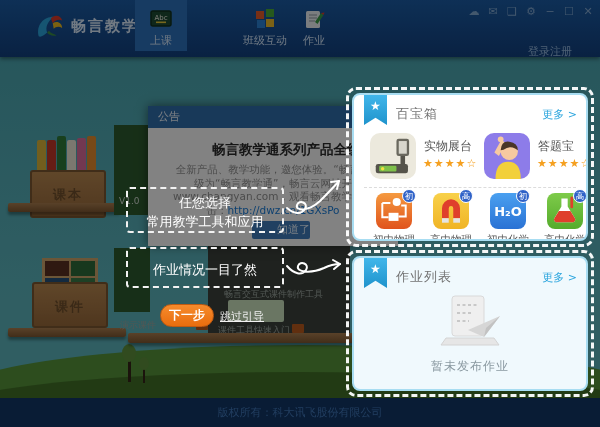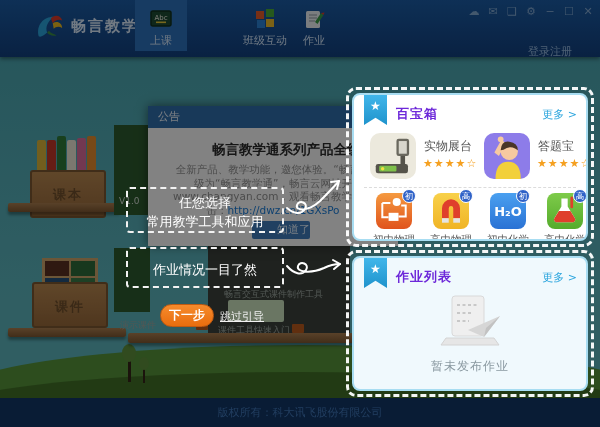--- a/index.html
+++ b/index.html
@@ -69,21 +69,21 @@
                text-decoration:underline; cursor:pointer; z-index:20; }
 
   
   .hl-panel { position:absolute; border:3px dashed rgba(255,255,255,.95); border-radius:10px; padding:3px; z-index:20; }
   .card { position:relative; width:100%; height:100%; background:#fff; border:2px solid #a8ddf2; border-radius:8px; overflow:hidden; }
   .card.tinted { background:#f0f9fd; }
   .ribbon { position:absolute; left:10px; top:0; width:23px; height:30px;
             background:linear-gradient(#41b6ea,#1f93cc);
             clip-path:polygon(0 0,100% 0,100% 100%,50% 76%,0 100%); text-align:center; }
   .ribbon span { color:#fff; font-size:12px; line-height:22px; }
-  .panel-title { position:absolute; left:42px; top:10px; color:#6d28d9; font-size:13px; font-weight:bold; letter-spacing:1px; }
+  .panel-title { position:absolute; left:42px; top:10px; color:#737373; font-size:13px; font-weight:normal; letter-spacing:1px; }
   .more-link { position:absolute; right:9px; top:12px; color:#29a4dd; font-size:11px; cursor:pointer; }
 
   .app-rated { position:absolute; top:38px; width:110px; height:50px; cursor:pointer; }
   .app-rated .aicon { position:absolute; left:0; top:0; width:46px; height:46px; border-radius:10px; }
   .app-rated .aname { position:absolute; left:54px; top:5px; font-size:12px; color:#555; white-space:nowrap; }
   .app-rated .stars { position:absolute; left:53px; top:24px; font-size:11px; color:#f5a020; letter-spacing:1px; white-space:nowrap; }
   .divider { position:absolute; left:10px; right:10px; top:92px; border-top:1px dashed #dcdcdc; }
   .app-sm { position:absolute; top:98px; width:52px; text-align:center; cursor:pointer; }
   .app-sm .aicon { position:relative; margin:0 auto; width:36px; height:36px; border-radius:8px; }
   .app-sm .aname { font-size:10.5px; color:#555; margin-top:4px; white-space:nowrap; }

